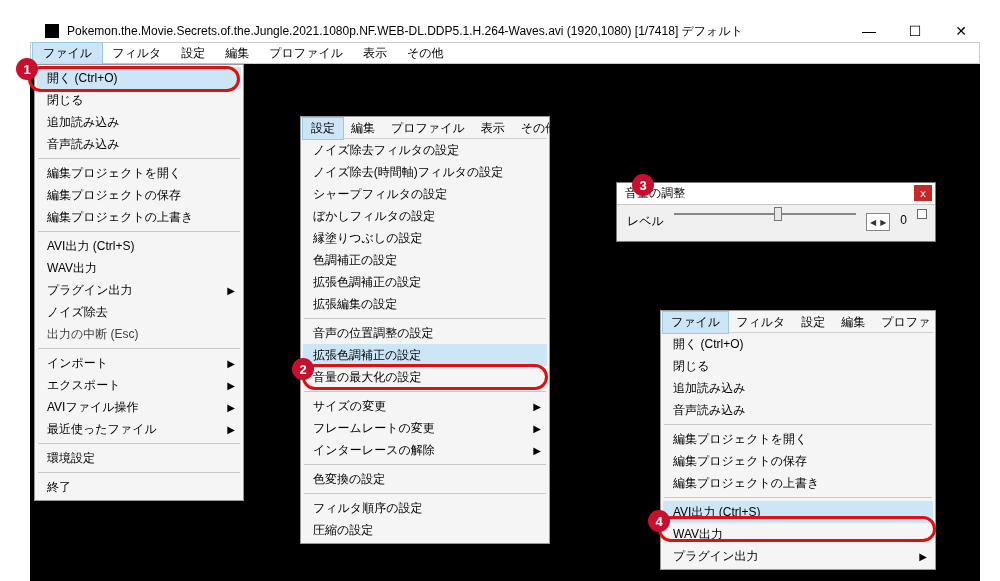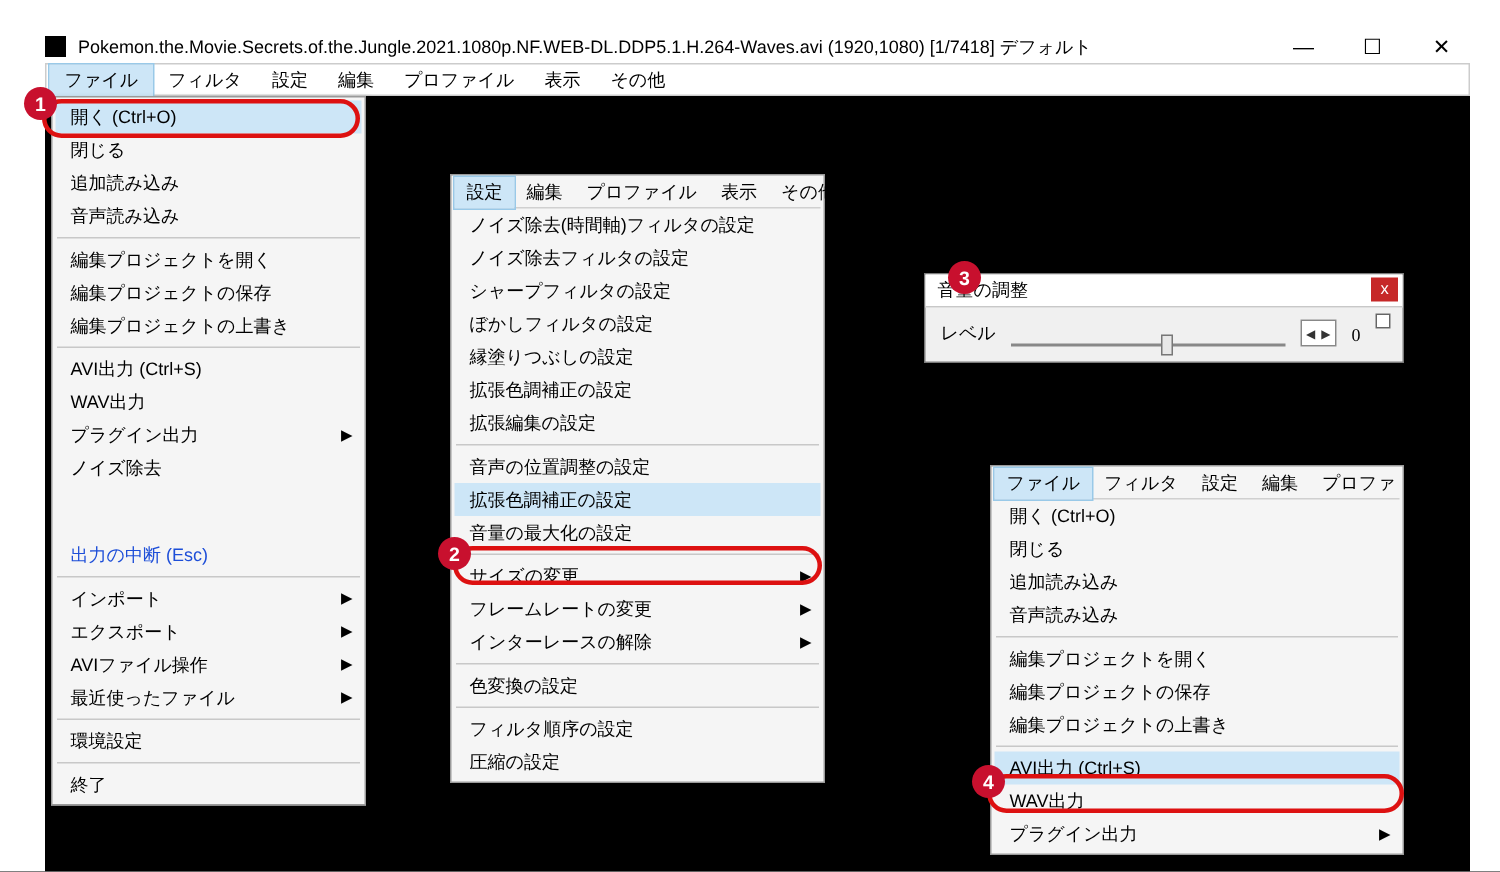--- a/index.html
+++ b/index.html
@@ -11,21 +11,21 @@
     font-family: "Yu Gothic UI", "Meiryo", "MS PGothic", sans-serif;
     font-size: 12px;
     color: #000;
     position: relative;
     overflow: hidden;
   }
 
   
   .titlebar {
     position: absolute;
-    left: 30px; right: 20px; top: 20px;
+    left: 45px; right: 20px; top: 20px;
     height: 22px;
     display: flex;
     align-items: center;
     background: #fff;
   }
   .titlebar .appicon {
     width: 14px; height: 14px;
     background: #000; margin-right: 8px;
     display: inline-block;
   }
@@ -82,21 +82,21 @@
     height: 20px;
     border-bottom: 1px solid #d0d0d0;
   }
   .menu-panel .row.header-row .hitem {
     padding: 2px 8px;
   }
   .menu-panel .row.header-row .hitem.sel {
     background: #cde6f7;
     outline: 1px solid #99c9e8;
   }
-  .menu-panel .row.disabled { color: #1d4ed8; margin-top: 36px; }
+  .menu-panel .row.disabled { color: #404040; }
   .menu-panel .row.highlight { background: #cde6f7; }
   .menu-panel .sep { height: 1px; background: #c8c8c8; margin: 3px 1px; }
   .menu-panel .row .sub-arrow {
     position: absolute;
     right: 6px;
     font-size: 10px;
   }
 
   
   .vol-dialog {
@@ -118,24 +118,23 @@
   }
   .vol-title .closebtn {
     position: absolute; right: 3px; top: 2px;
     width: 18px; height: 16px;
     background: #c62828;
     color: #fff; font-size: 11px;
     display: flex; align-items: center; justify-content: center;
   }
   .vol-body {
     display: flex;
-    align-items: flex-end;
+    align-items: flex-start;
     padding: 8px 8px 10px 10px;
     gap: 10px;
-    font-family: Liberation Serif, serif;
   }
   .vol-body .slider-track {
     flex: 1; height: 2px; background: #888; position: relative;
   }
   .vol-body .slider-thumb {
     position: absolute; top: -6px; left: 55%;
     width: 8px; height: 14px; background: #e8e8e8;
     border: 1px solid #777;
   }
   .vol-body .spin {
@@ -258,33 +257,36 @@
 
 <div class="menu-panel" id="settingsMenu" style="left:300px; top:116px; width:250px;">
     <div class="row header-row">
       <span class="hitem sel">設定</span>
       <span class="hitem">編集</span>
       <span class="hitem">プロファイル</span>
       <span class="hitem">表示</span>
       <span class="hitem">その他</span>
     </div>
     <div class="row">
+      <span>ノイズ除去フィルタの設定</span>
+    </div>
+    <div class="row">
       <span>ノイズ除去(時間軸)フィルタの設定</span>
     </div>
     <div class="row">
-      <span>ノイズ除去フィルタの設定</span>
-    </div>
-    <div class="row">
       <span>シャープフィルタの設定</span>
     </div>
     <div class="row">
       <span>ぼかしフィルタの設定</span>
     </div>
     <div class="row">
       <span>縁塗りつぶしの設定</span>
+    </div>
+    <div class="row">
+      <span>色調補正の設定</span>
     </div>
     <div class="row">
       <span>拡張色調補正の設定</span>
     </div>
     <div class="row">
       <span>拡張編集の設定</span>
     </div>
     <div class="sep"></div>
     <div class="row">
       <span>音声の位置調整の設定</span>

